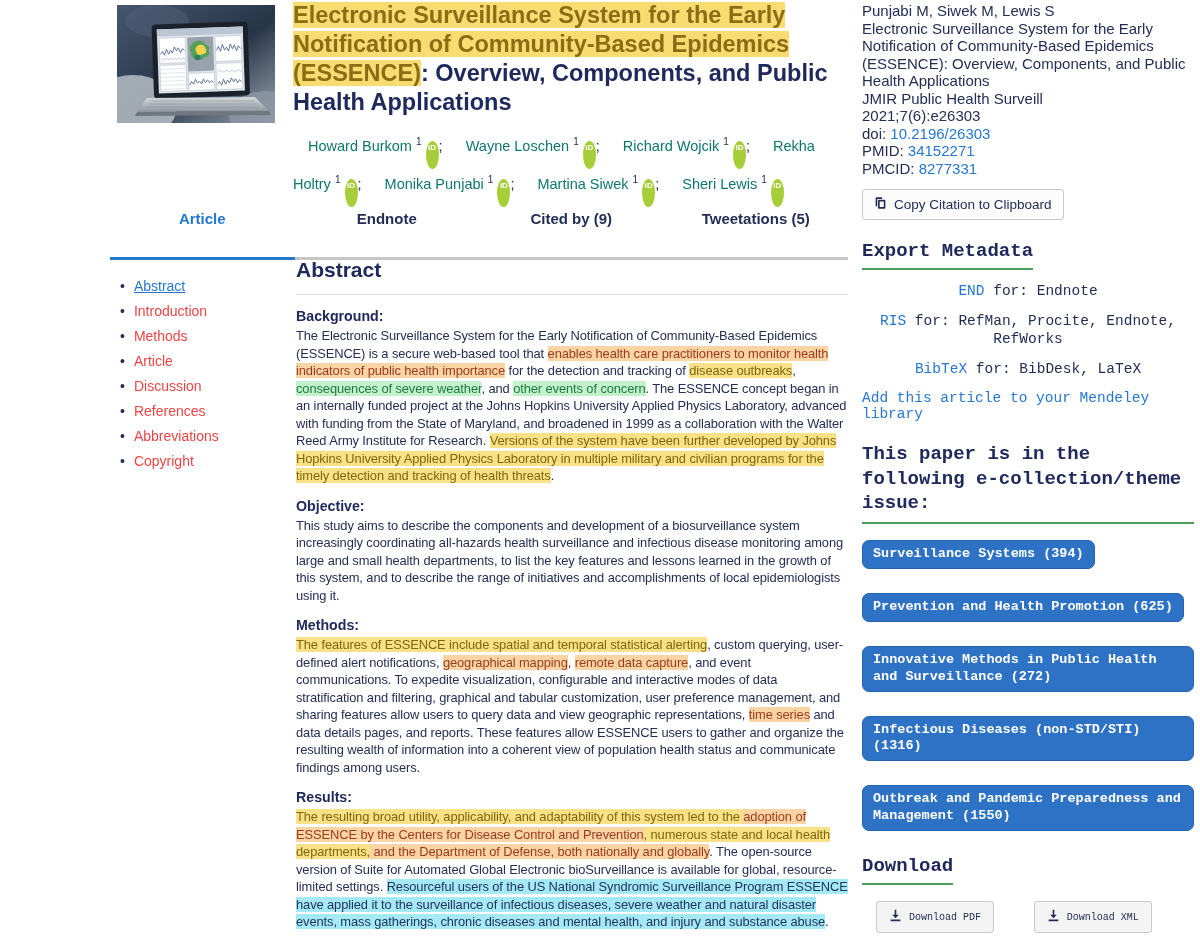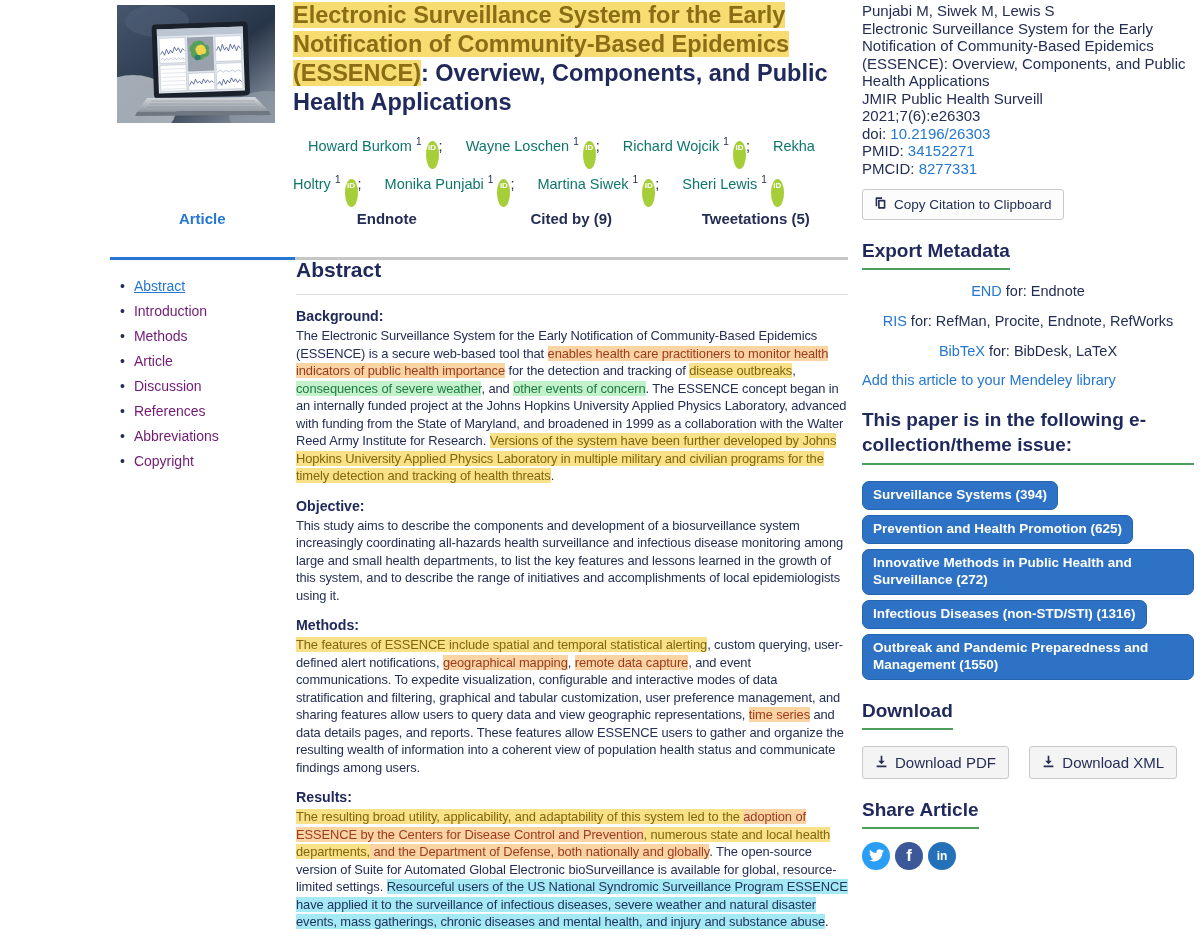--- a/index.html
+++ b/index.html
@@ -23,21 +23,21 @@
   
   .tabs { position:absolute; left:110px; top:202px; width:738px; display:flex; }
   .tab { flex:1; text-align:center; font-size:15px; font-weight:bold; color:#242e55;
          padding:8px 0 30px; border-bottom:3px solid #c6c6c6; cursor:pointer; }
   .tab.active { color:#2577d0; border-bottom-color:#2577d0; }
 
   
   .toc { position:absolute; left:120px; top:278px; width:168px; list-style:none; }
   .toc li { font-size:14px; margin-bottom:9px; color:#242e55; }
   .toc li::before { content:"•"; margin-right:9px; color:#242e55; }
-  .toc a { color:#701a75; text-decoration:none; cursor:pointer; }
+  .toc a { color:#ef4444; text-decoration:none; cursor:pointer; }
   .toc a.active { color:#2577d0; text-decoration:underline; }
 
   
   .abstract { position:absolute; left:296px; top:258px; width:552px; }
   .abstract h2 { font-size:21px; color:#20295c; padding-bottom:12px; border-bottom:1px solid #dcdcdc; }
   .abs-body { margin-top:2px; }
   .abs-label { font-weight:bold; font-size:14.2px; margin-top:13px; margin-bottom:3px; color:#20295c; }
   .abs-para { font-size:12.9px; letter-spacing:-0.1px; line-height:17.5px; color:#242e55; }
   .hl-y { background:#f8e187; color:#80660f; }
   .hl-o { background:#fbd4a4; color:#9a3b20; }
@@ -46,31 +46,31 @@
 
   
   .sidebar { position:absolute; left:862px; top:2px; width:332px; }
   .cite { font-size:15px; line-height:17.5px; color:#242e55; }
   .link { color:#2577d0; text-decoration:none; cursor:pointer; }
   .copy-btn { margin-top:12px; display:inline-flex; align-items:center; gap:7px; padding:6px 11px;
               border:1px solid #c9c9c9; background:#fcfcfc; border-radius:3px; font-size:13.5px;
               color:#242e55; font-family:Liberation Sans, sans-serif; cursor:pointer; }
   .side-h { display:inline-block; font-size:19px; font-weight:bold; color:#20295c;
             border-bottom:2px solid #4c9e5c; padding-bottom:6px; }
-  .mt-lg { margin-top:20px; }
+  .mt-lg { margin-top:20px;font-family:Liberation Mono, monospace; }
   .exp-row { margin-top:12px; font-size:14.5px; line-height:18px;text-align:center; }
   .mendeley { display:block; margin-top:12px; font-size:14.5px; }
   .coll-list { margin-top:16px; }
   .coll-btn { display:table; background:#2d72c4; border:1px solid #2565ae; color:#fff; font-weight:bold;
-              font-size:13.5px; line-height:1.25; padding:5px 10px; border-radius:7px; margin-bottom:5px;
+              font-size:13.5px; line-height:1.25; padding:5px 10px; border-radius:7px; margin-bottom:24px;
               text-decoration:none; cursor:pointer; }
   .dl-row { margin-top:16px; }
   .dl-btn { display:inline-flex; align-items:center; gap:7px; padding:7px 12px; background:#f4f4f4;
-            border:1px solid #c9c9c9; border-radius:3px; font-size:15px; color:#242e55;
-            font-family:inherit; margin-right:16px; cursor:pointer; }
+            border:1px solid #c9c9c9; border-radius:3px; font-size:10px; color:#242e55;
+            font-family:inherit; margin-right:16px; cursor:pointer;margin-left:14px; }
   .share-icons { margin-top:13px; display:flex; gap:5px; }
   .sicon { width:28px; height:28px; border-radius:50%; display:flex; align-items:center;
            justify-content:center; color:#fff; cursor:pointer; }
   .sicon.tw { background:#2a9df4; }
   .sicon.fb { background:#3b5998; font-weight:bold; font-size:17px; }
   .sicon.li { background:#2471b9; font-weight:bold; font-size:12px; }
 </style>
 </head>
 <body>
 

